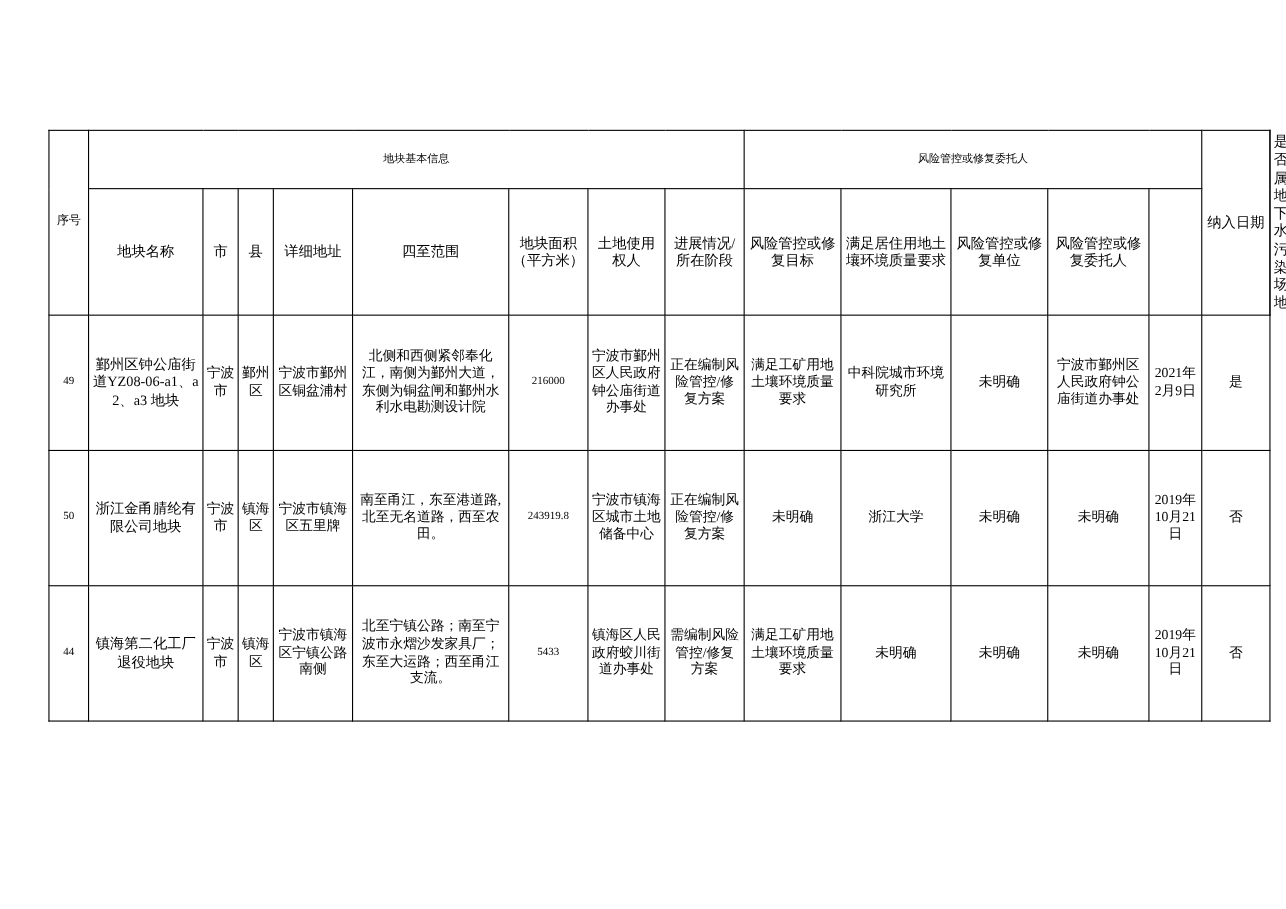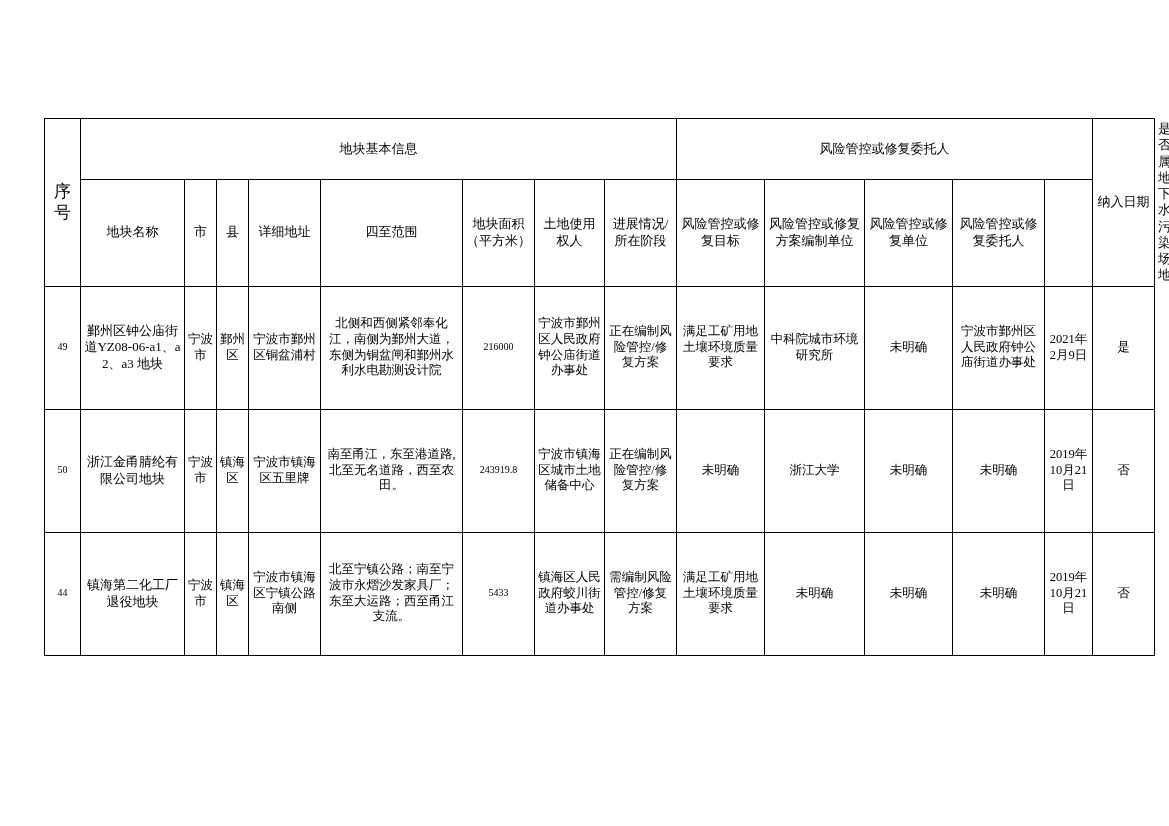--- a/index.html
+++ b/index.html
@@ -41,25 +41,25 @@
     font-weight: normal;
     padding: 2px 3px;
     line-height: 1.25;
     word-break: break-all;
   }
   
   .hdr {
     font-size: 13px;
   }
   .hdr-seq {
-    font-size: 17px;
+    font-size: 11px;
     letter-spacing: 0;
   }
   .grp {
-    font-size: 13px;
+    font-size: 10px;
   }
   
   .cell {
     font-size: 12.5px;
   }
   .cell-name {
     font-size: 13px;
     line-height: 1.5;
   }
   .cell-sm {
@@ -116,21 +116,21 @@
         <tr>
           <td class="hdr">地块名称</td>
           <td class="hdr">市</td>
           <td class="hdr">县</td>
           <td class="hdr">详细地址</td>
           <td class="hdr">四至范围</td>
           <td class="hdr">地块面积（平方米）</td>
           <td class="hdr">土地使用权人</td>
           <td class="hdr">进展情况/所在阶段</td>
           <td class="hdr">风险管控或修复目标</td>
-          <td class="hdr">风险管控或修复方案编制单位</td>
+          <td class="hdr">满足居住用地土壤环境质量要求</td>
           <td class="hdr">风险管控或修复单位</td>
           <td class="hdr">风险管控或修复委托人</td>
         </tr>
       </thead>
       <tbody>
         <tr class="row-body">
           <td class="num">49</td>
           <td class="cell-name">鄞州区钟公庙街道YZ08-06-a1、a2、a3 地块</td>
           <td class="vert">宁波市</td>
           <td class="vert">鄞州区</td>

